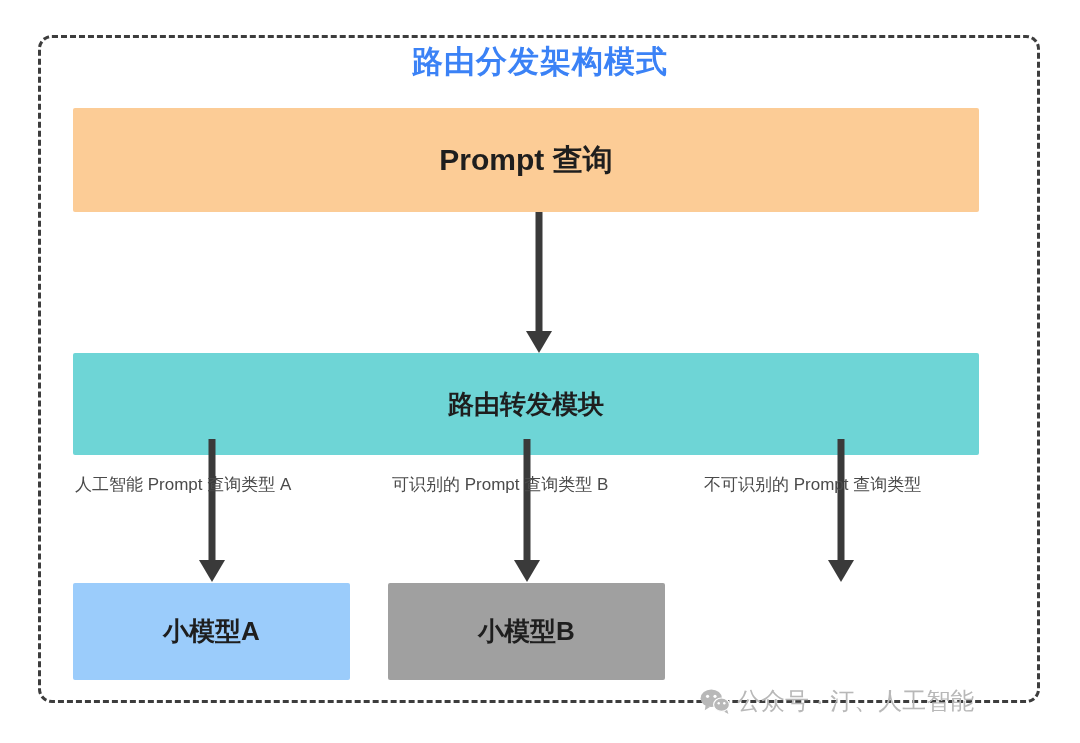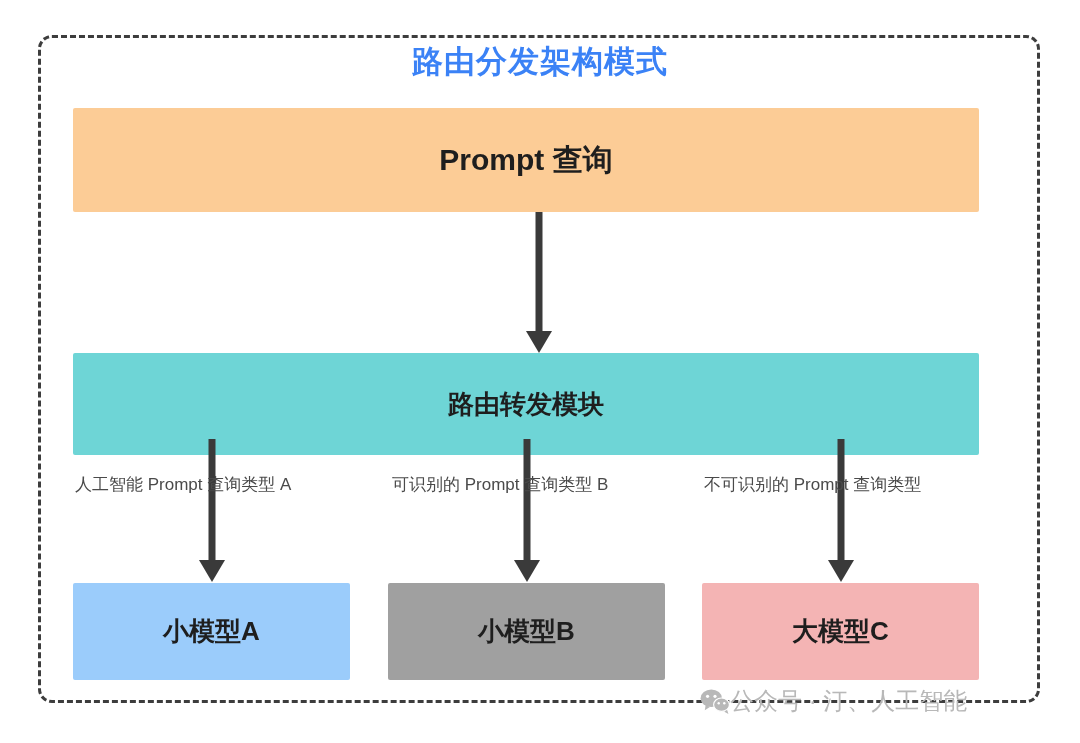--- a/index.html
+++ b/index.html
@@ -150,20 +150,21 @@
   .edge-label-b { left: 392px; }
   .edge-label-c { left: 704px; }
 
   
   .watermark {
     position: absolute;
     left: 700px;
     top: 686px;
     display: flex;
     align-items: center;
+    gap: 7px;
     color: #b8b8b8;
     font-size: 24px;
     white-space: nowrap;
     line-height: 30px;
   }
   .wechat-icon {
     width: 30px;
     height: 26px;
     flex: 0 0 auto;
   }
@@ -205,23 +206,20 @@
 
   <div class="edge-label edge-label-a">人工智能 Prompt 查询类型 A</div>
   <div class="edge-label edge-label-c">不可识别的 Prompt 查询类型</div>
   <div class="edge-label edge-label-b">可识别的 Prompt 查询类型 B</div>
 
   <div class="node node-leaf node-a">
     <span>小模型A</span>
   </div>
   <div class="node node-leaf node-b">
     <span>小模型B</span>
-  </div>
-  <div class="node node-leaf node-c">
-    <span>大模型C</span>
   </div>
 
   <div class="watermark">
     <svg class="wechat-icon" viewBox="0 0 32 28">
       <ellipse cx="12" cy="11" rx="11.5" ry="9.5" fill="#b8b8b8"></ellipse>
       <polygon points="6,18 5,24 10.5,20.5" fill="#b8b8b8"></polygon>
       <circle cx="8" cy="9" r="1.7" fill="#ffffff"></circle>
       <circle cx="16" cy="9" r="1.7" fill="#ffffff"></circle>
       <ellipse cx="23" cy="18" rx="8.5" ry="7.2" fill="#b8b8b8" stroke="#ffffff" stroke-width="1.2"></ellipse>
       <polygon points="29,23.5 30.5,28 26,25.5" fill="#b8b8b8"></polygon>

